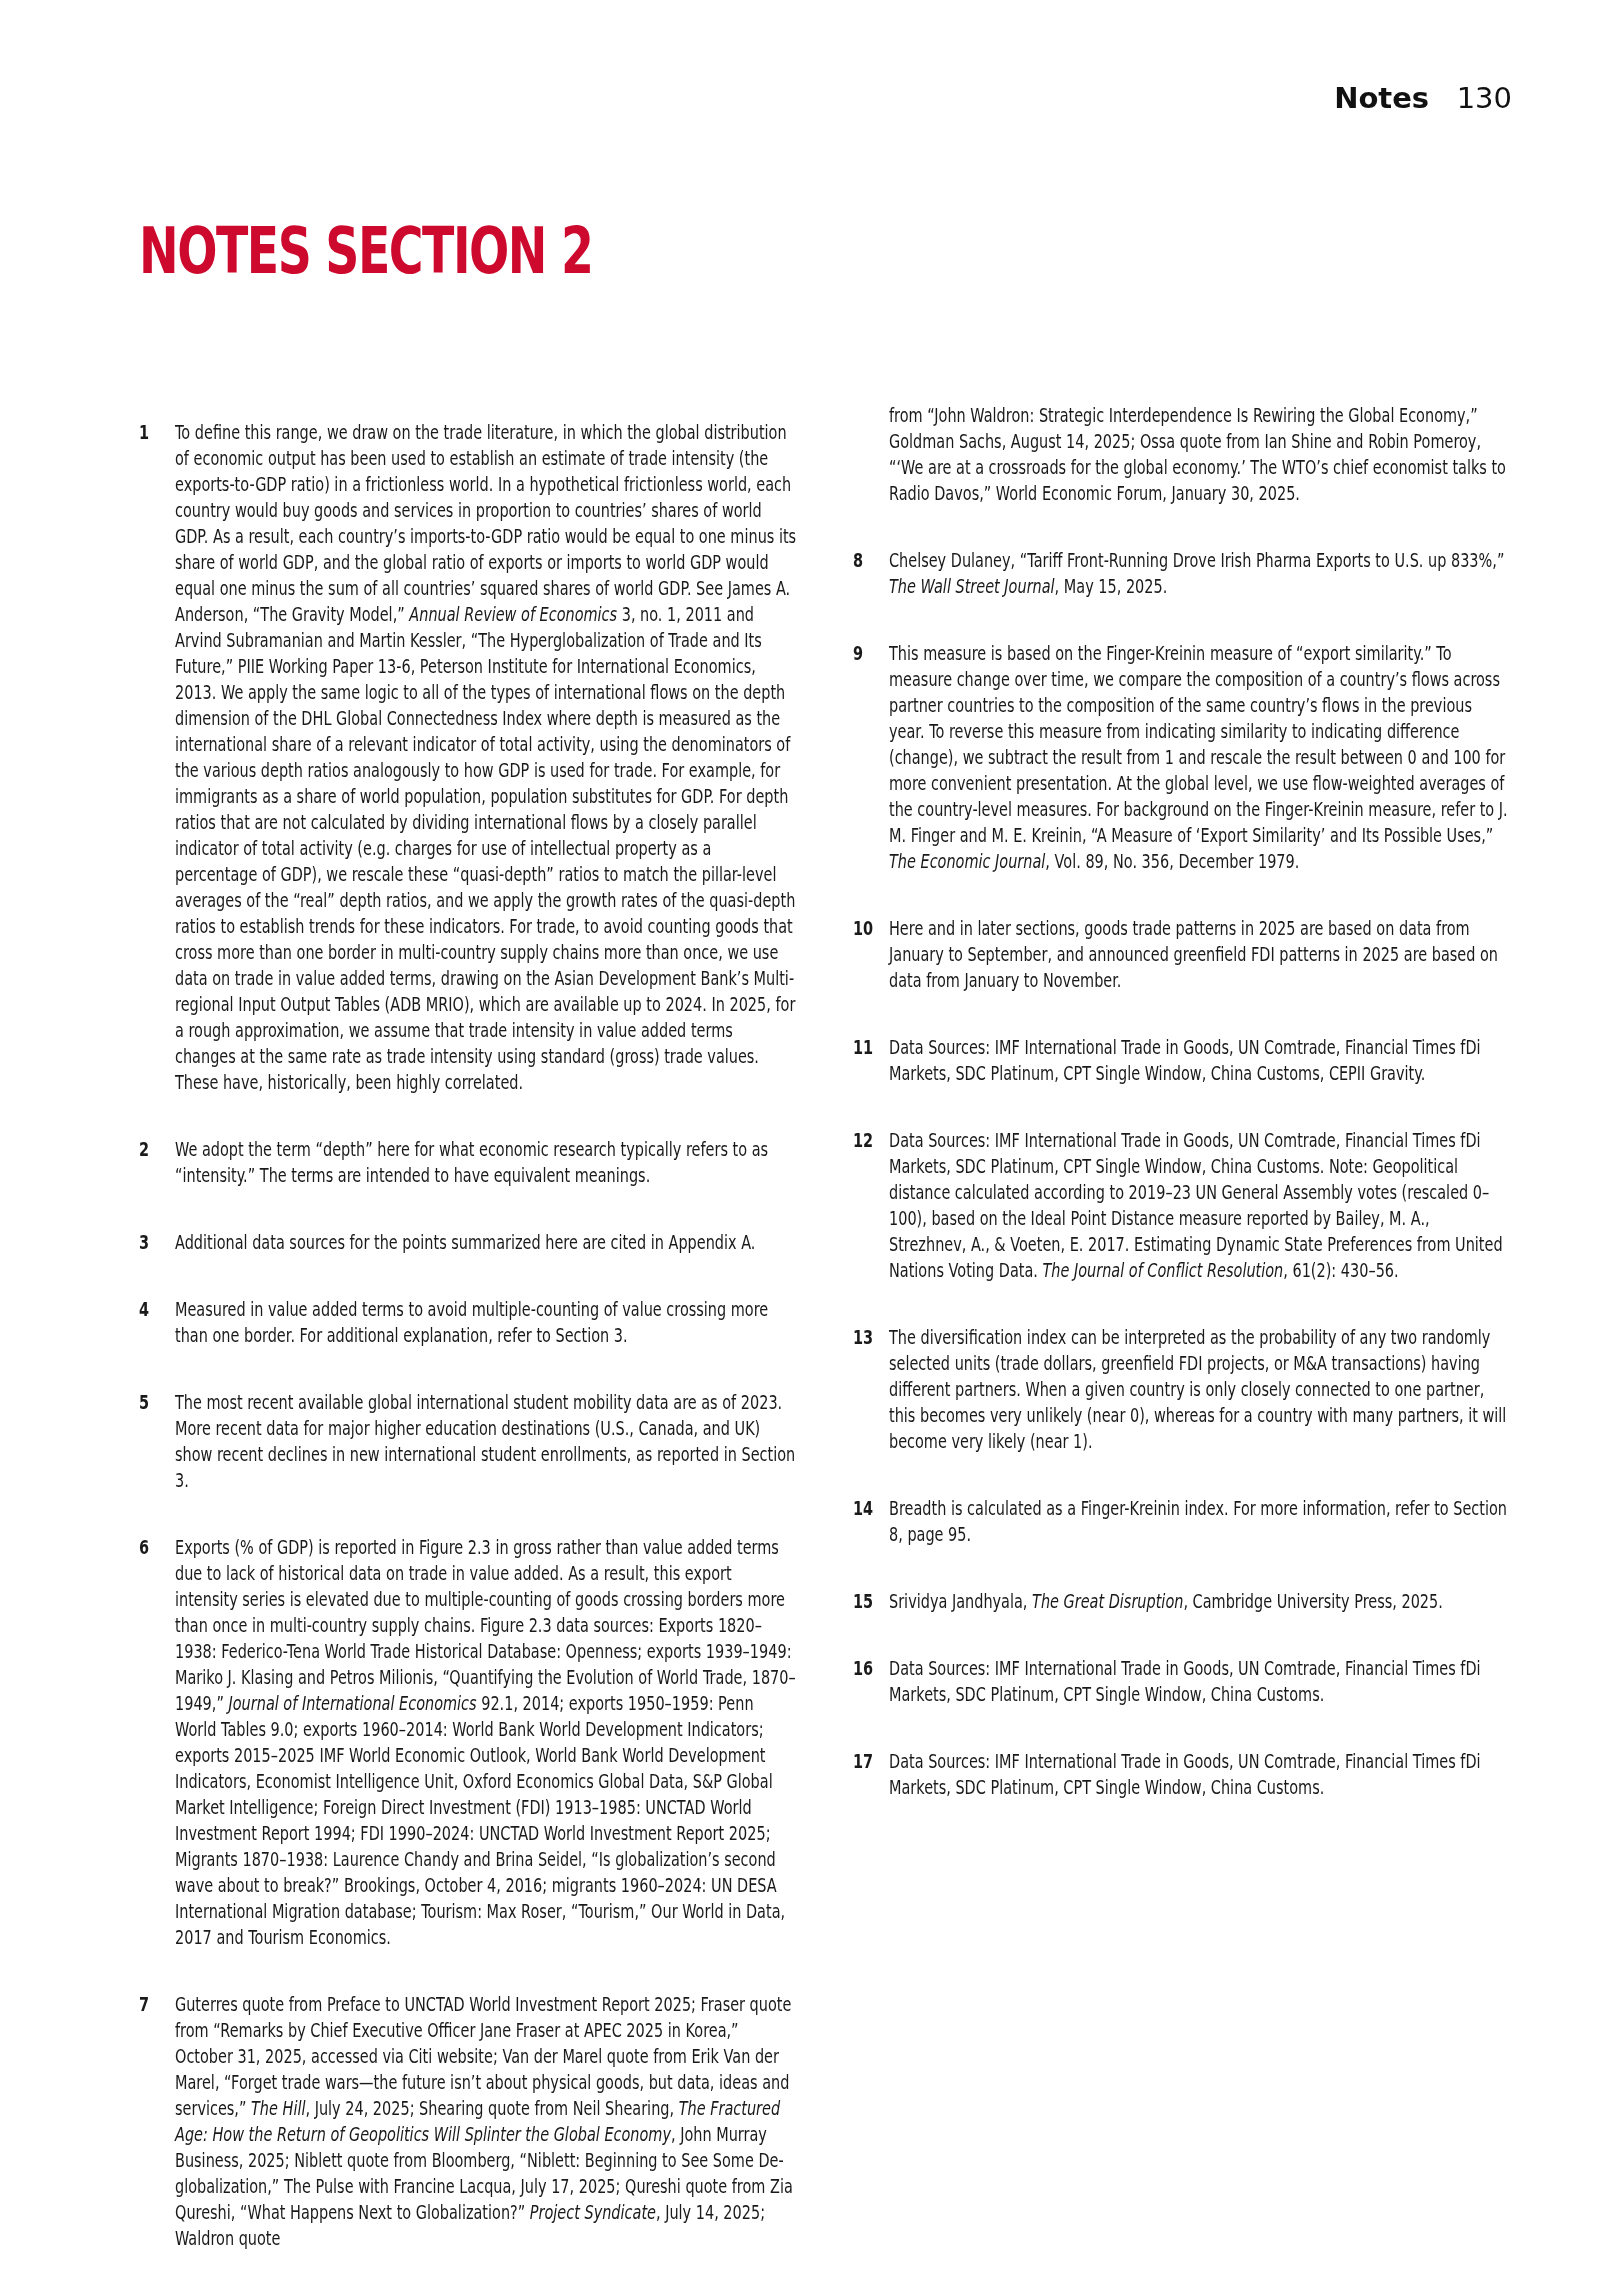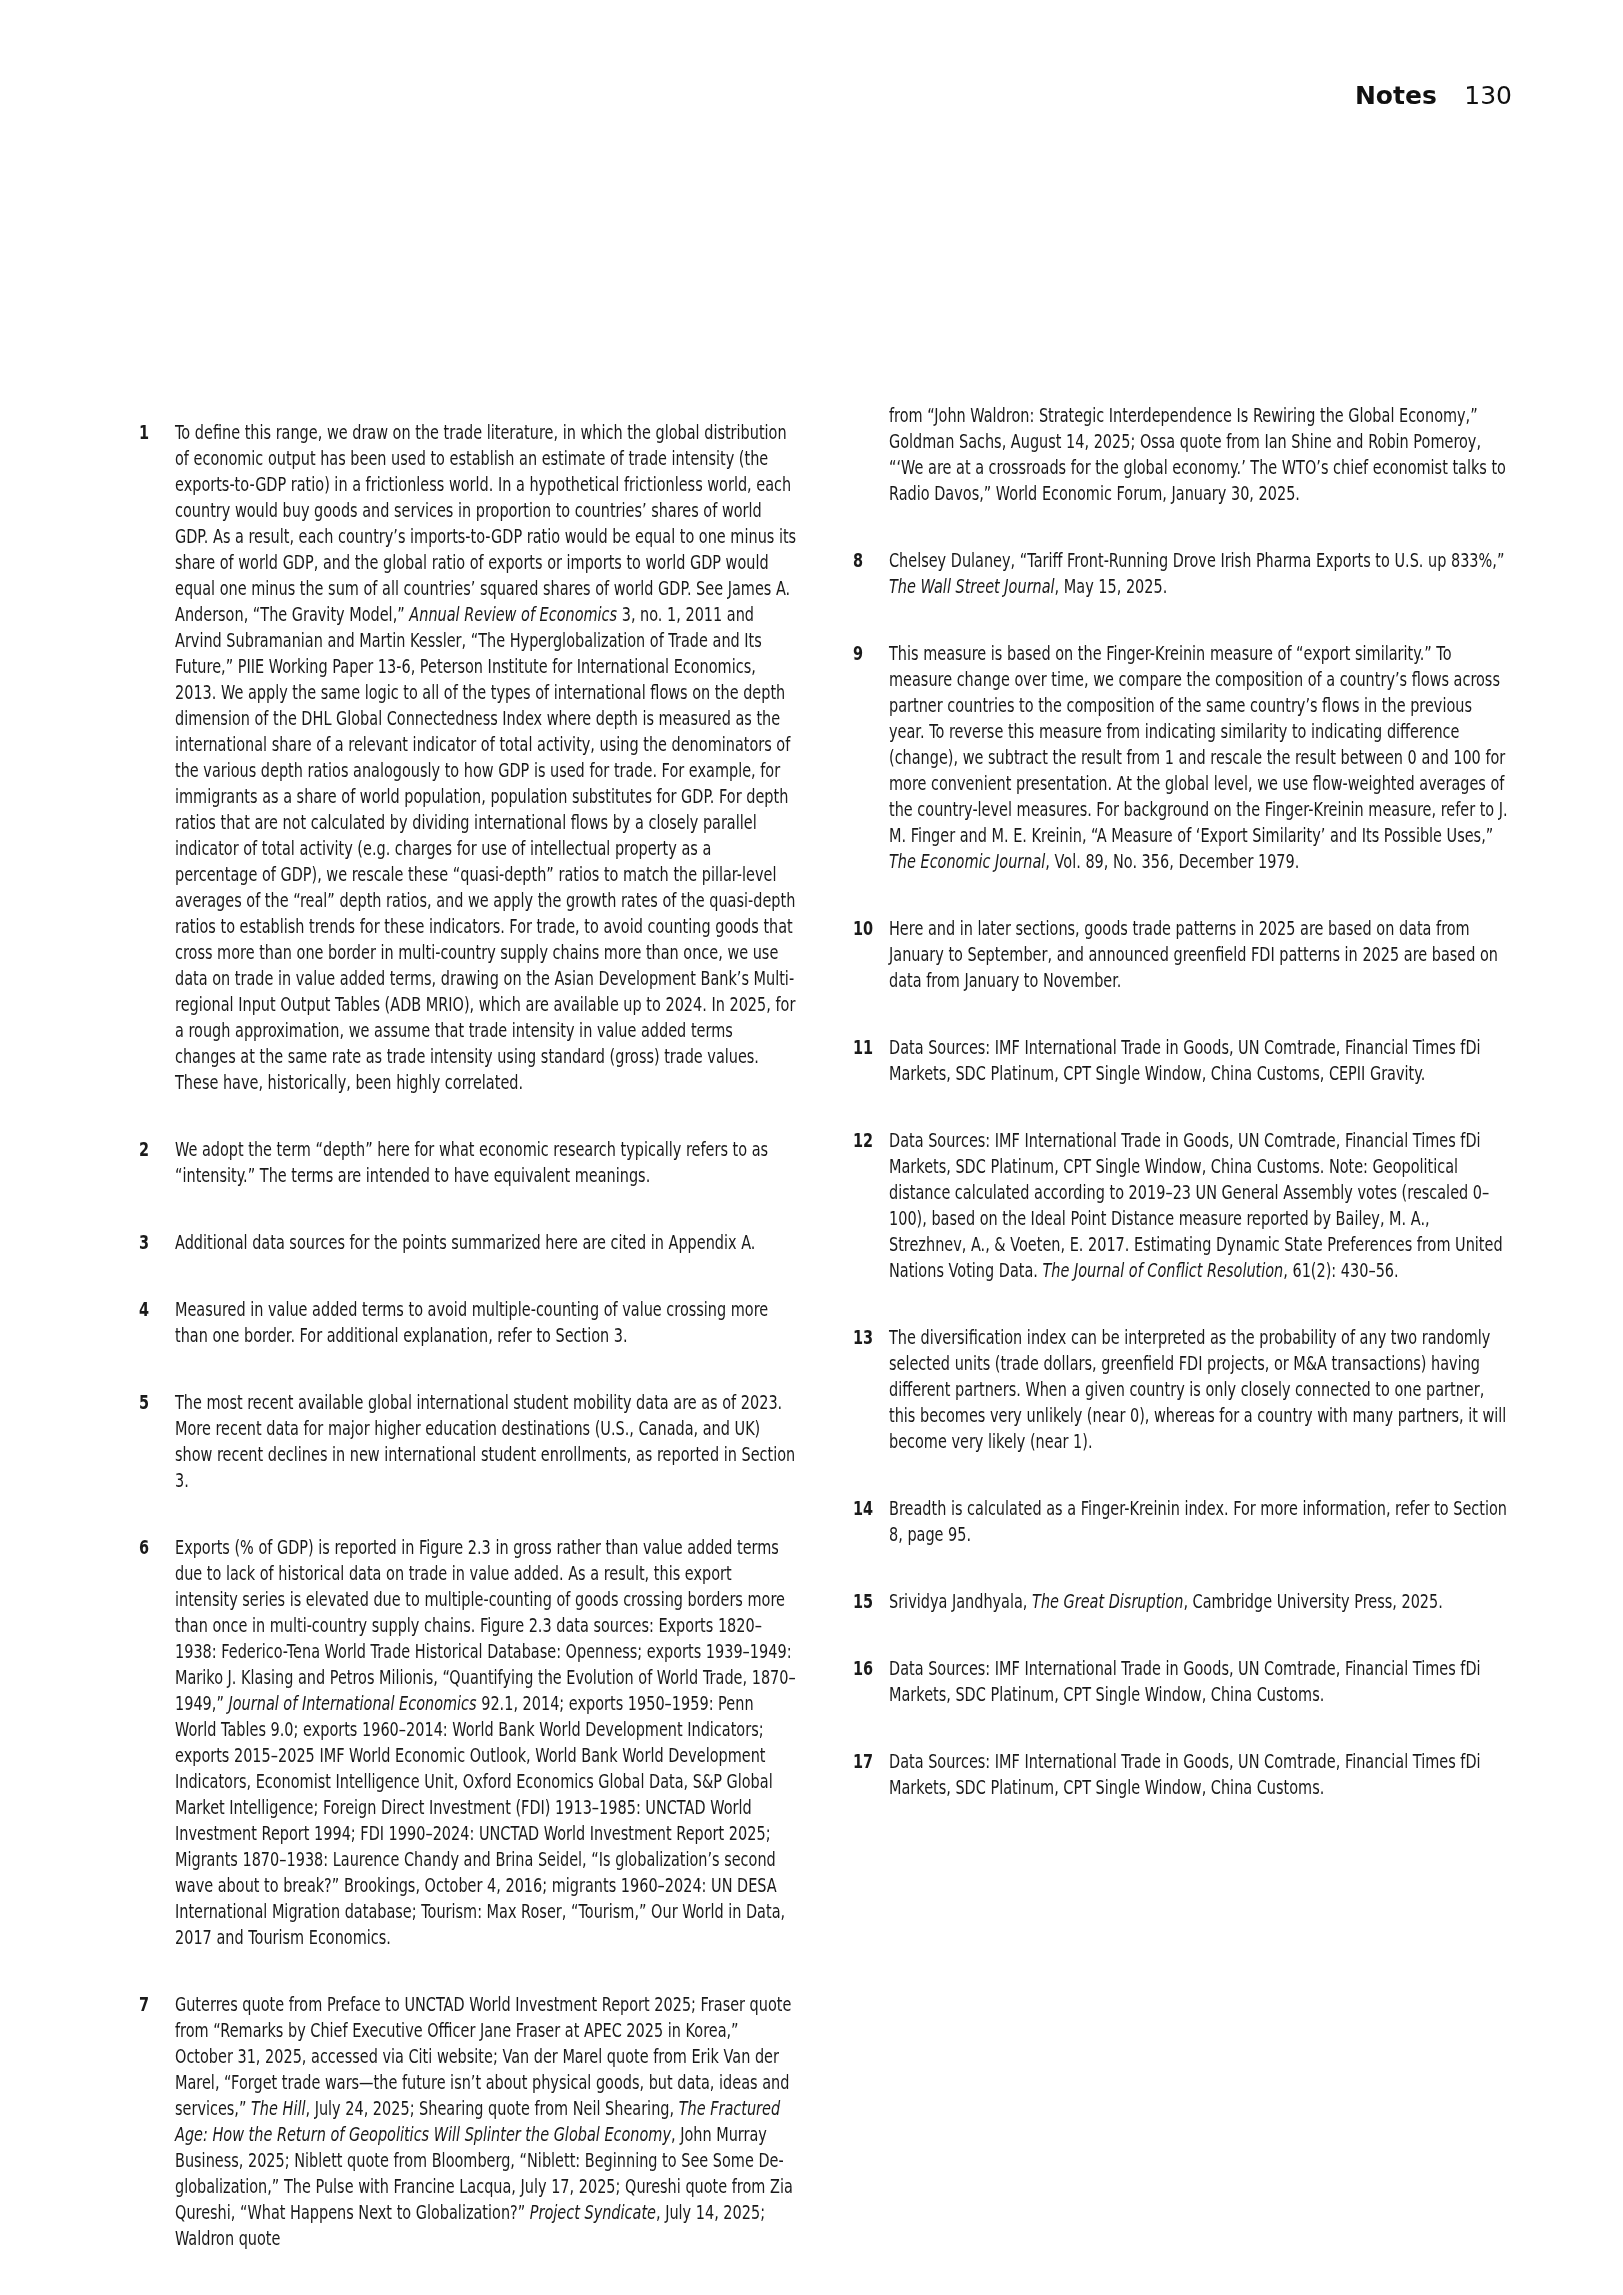--- a/index.html
+++ b/index.html
@@ -12,21 +12,21 @@
     font-family: "DejaVu Sans", "Liberation Sans", sans-serif;
     color: var(--body, #1a1a1a);
   }
   .page-header {
     position: absolute;
     top: 81px;
     right: 111px;
     display: flex;
     align-items: baseline;
     gap: 27.5px;
-    font-size: 25px;
+    font-size: 29px;
     color: #111;
   }
   .page-header .section-label { font-weight: bold; }
   .title-block { position: absolute; left: 139px; top: 219px; }
   .title-main {
     display: inline-block;
     transform: scaleX(0.74);
     transform-origin: left top;
     font-size: 64px;
     font-weight: bold;
@@ -66,20 +66,23 @@
 <body>
 
 <div class="page">
 
   <div class="page-header">
     <span class="section-label">Notes</span>
     <span class="page-number">130</span>
   </div>
 
   <div class="title-block">
+    <div>
+      <span class="title-main">NOTES SECTION 2</span>
+    </div>
   </div>
 
   <div class="notes-col left">
       <div class="note">
         <span class="note-num">1</span>
         <div class="note-body"><span>To define this range, we draw on the trade literature, in which the global distribution of economic output has been used to establish an estimate of trade intensity (the exports-to-GDP ratio) in a frictionless world. In a hypothetical frictionless world, each country would buy goods and services in proportion to countries’ shares of world GDP. As a result, each country’s imports-to-GDP ratio would be equal to one minus its share of world GDP, and the global ratio of exports or imports to world GDP would equal one minus the sum of all countries’ squared shares of world GDP. See James A. Anderson, “The Gravity Model,” </span><em>Annual Review of Economics</em><span> 3, no. 1, 2011 and Arvind Subramanian and Martin Kessler, “The Hyperglobalization of Trade and Its Future,” PIIE Working Paper 13-6, Peterson Institute for International Economics, 2013. We apply the same logic to all of the types of international flows on the depth dimension of the DHL Global Connectedness Index where depth is measured as the international share of a relevant indicator of total activity, using the denominators of the various depth ratios analogously to how GDP is used for trade. For example, for immigrants as a share of world population, population substitutes for GDP. For depth ratios that are not calculated by dividing international flows by a closely parallel indicator of total activity (e.g. charges for use of intellectual property as a percentage of GDP), we rescale these “quasi-depth” ratios to match the pillar-level averages of the “real” depth ratios, and we apply the growth rates of the quasi-depth ratios to establish trends for these indicators. For trade, to avoid counting goods that cross more than one border in multi-country supply chains more than once, we use data on trade in value added terms, drawing on the Asian Development Bank’s Multi-regional Input Output Tables (ADB MRIO), which are available up to 2024. In 2025, for a rough approximation, we assume that trade intensity in value added terms changes at the same rate as trade intensity using standard (gross) trade values. These have, historically, been highly correlated.</span></div>
       </div>
       <div class="note">
         <span class="note-num">2</span>
         <div class="note-body"><span>We adopt the term “depth” here for what economic research typically refers to as “intensity.” The terms are intended to have equivalent meanings.</span></div>

